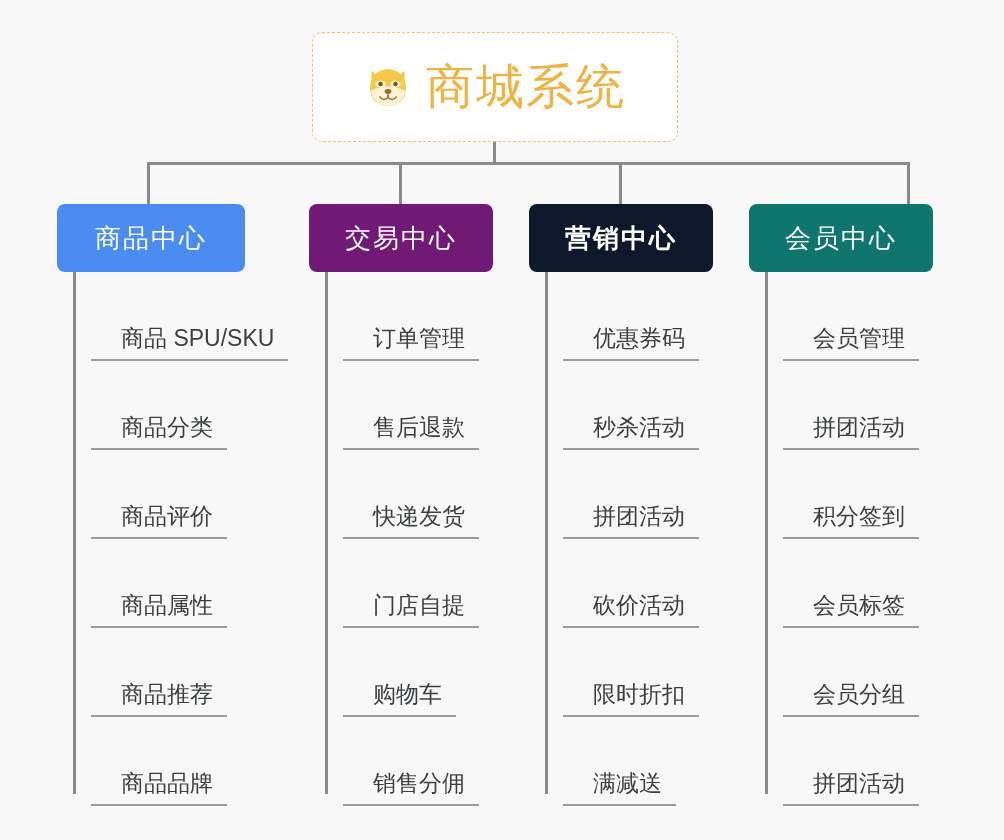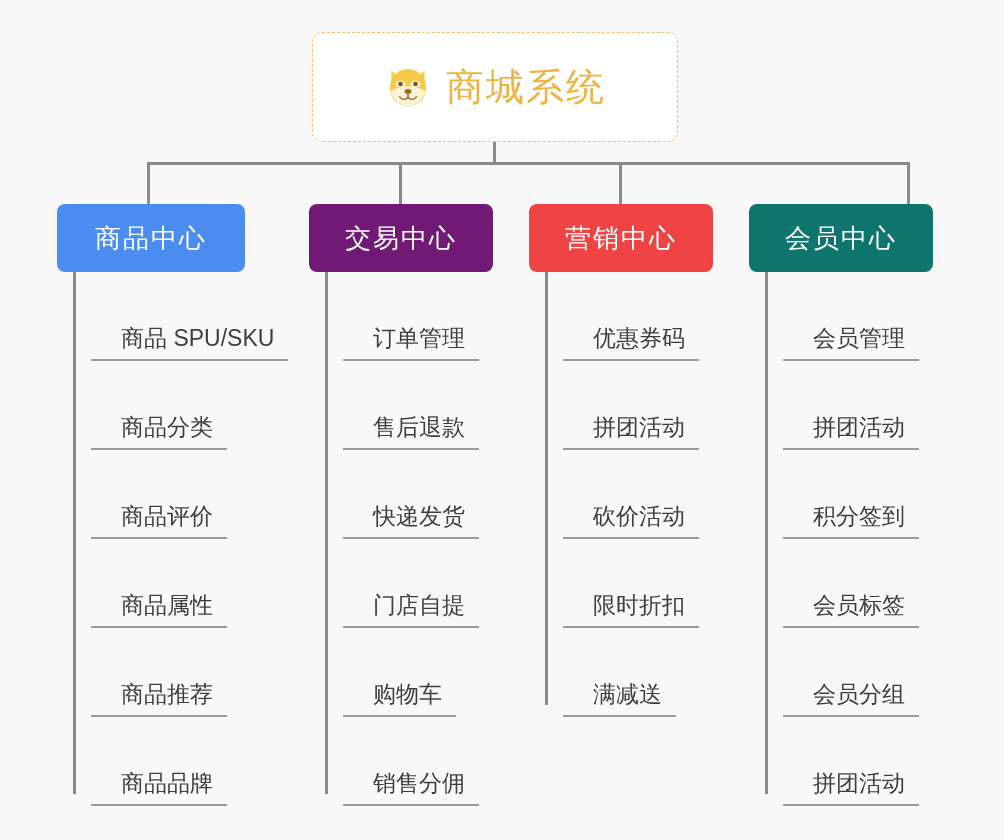--- a/index.html
+++ b/index.html
@@ -30,21 +30,21 @@
     box-sizing: border-box;
     background: #ffffff;
     border: 1px dashed #f3c164;
     border-radius: 10px;
     display: flex;
     align-items: center;
     justify-content: center;
     gap: 14px;
   }
   .root-title {
-    font-size: 38px;
+    font-size: 48px;
     color: #f0b343;
     letter-spacing: 2px;
     line-height: 1;
     white-space: nowrap;
   }
   .dog-icon {
     width: 48px;
     height: 48px;
     flex: 0 0 48px;
     display: block;
@@ -95,21 +95,21 @@
     display: flex;
     align-items: center;
     justify-content: center;
     color: #ffffff;
     font-size: 26px;
     letter-spacing: 2px;
     line-height: 1;
   }
   .cat-card.c0 { background: #4a8cf0; }
   .cat-card.c1 { background: #701a75; }
-  .cat-card.c2 { background: #ef4444; }
+  .cat-card.c2 { background: #0f172a; font-weight: bold; }
   .cat-card.c3 { background: #0f766e; }
 
   
   .leaf-wrap {
     position: relative;
     margin-left: 16px;
     padding-left: 15px;
   }
   .trunk {
     position: absolute;
@@ -232,20 +232,23 @@
     <div class="cat-card c2">
       <span>营销中心</span>
     </div>
     <div class="leaf-wrap">
       <div class="trunk"></div>
       <ul class="leaf-list">
         <li class="leaf">
             <span class="leaf-label">优惠券码</span>
           </li>
         <li class="leaf">
+            <span class="leaf-label">秒杀活动</span>
+          </li>
+        <li class="leaf">
             <span class="leaf-label">拼团活动</span>
           </li>
         <li class="leaf">
             <span class="leaf-label">砍价活动</span>
           </li>
         <li class="leaf">
             <span class="leaf-label">限时折扣</span>
           </li>
         <li class="leaf">
             <span class="leaf-label">满减送</span>

